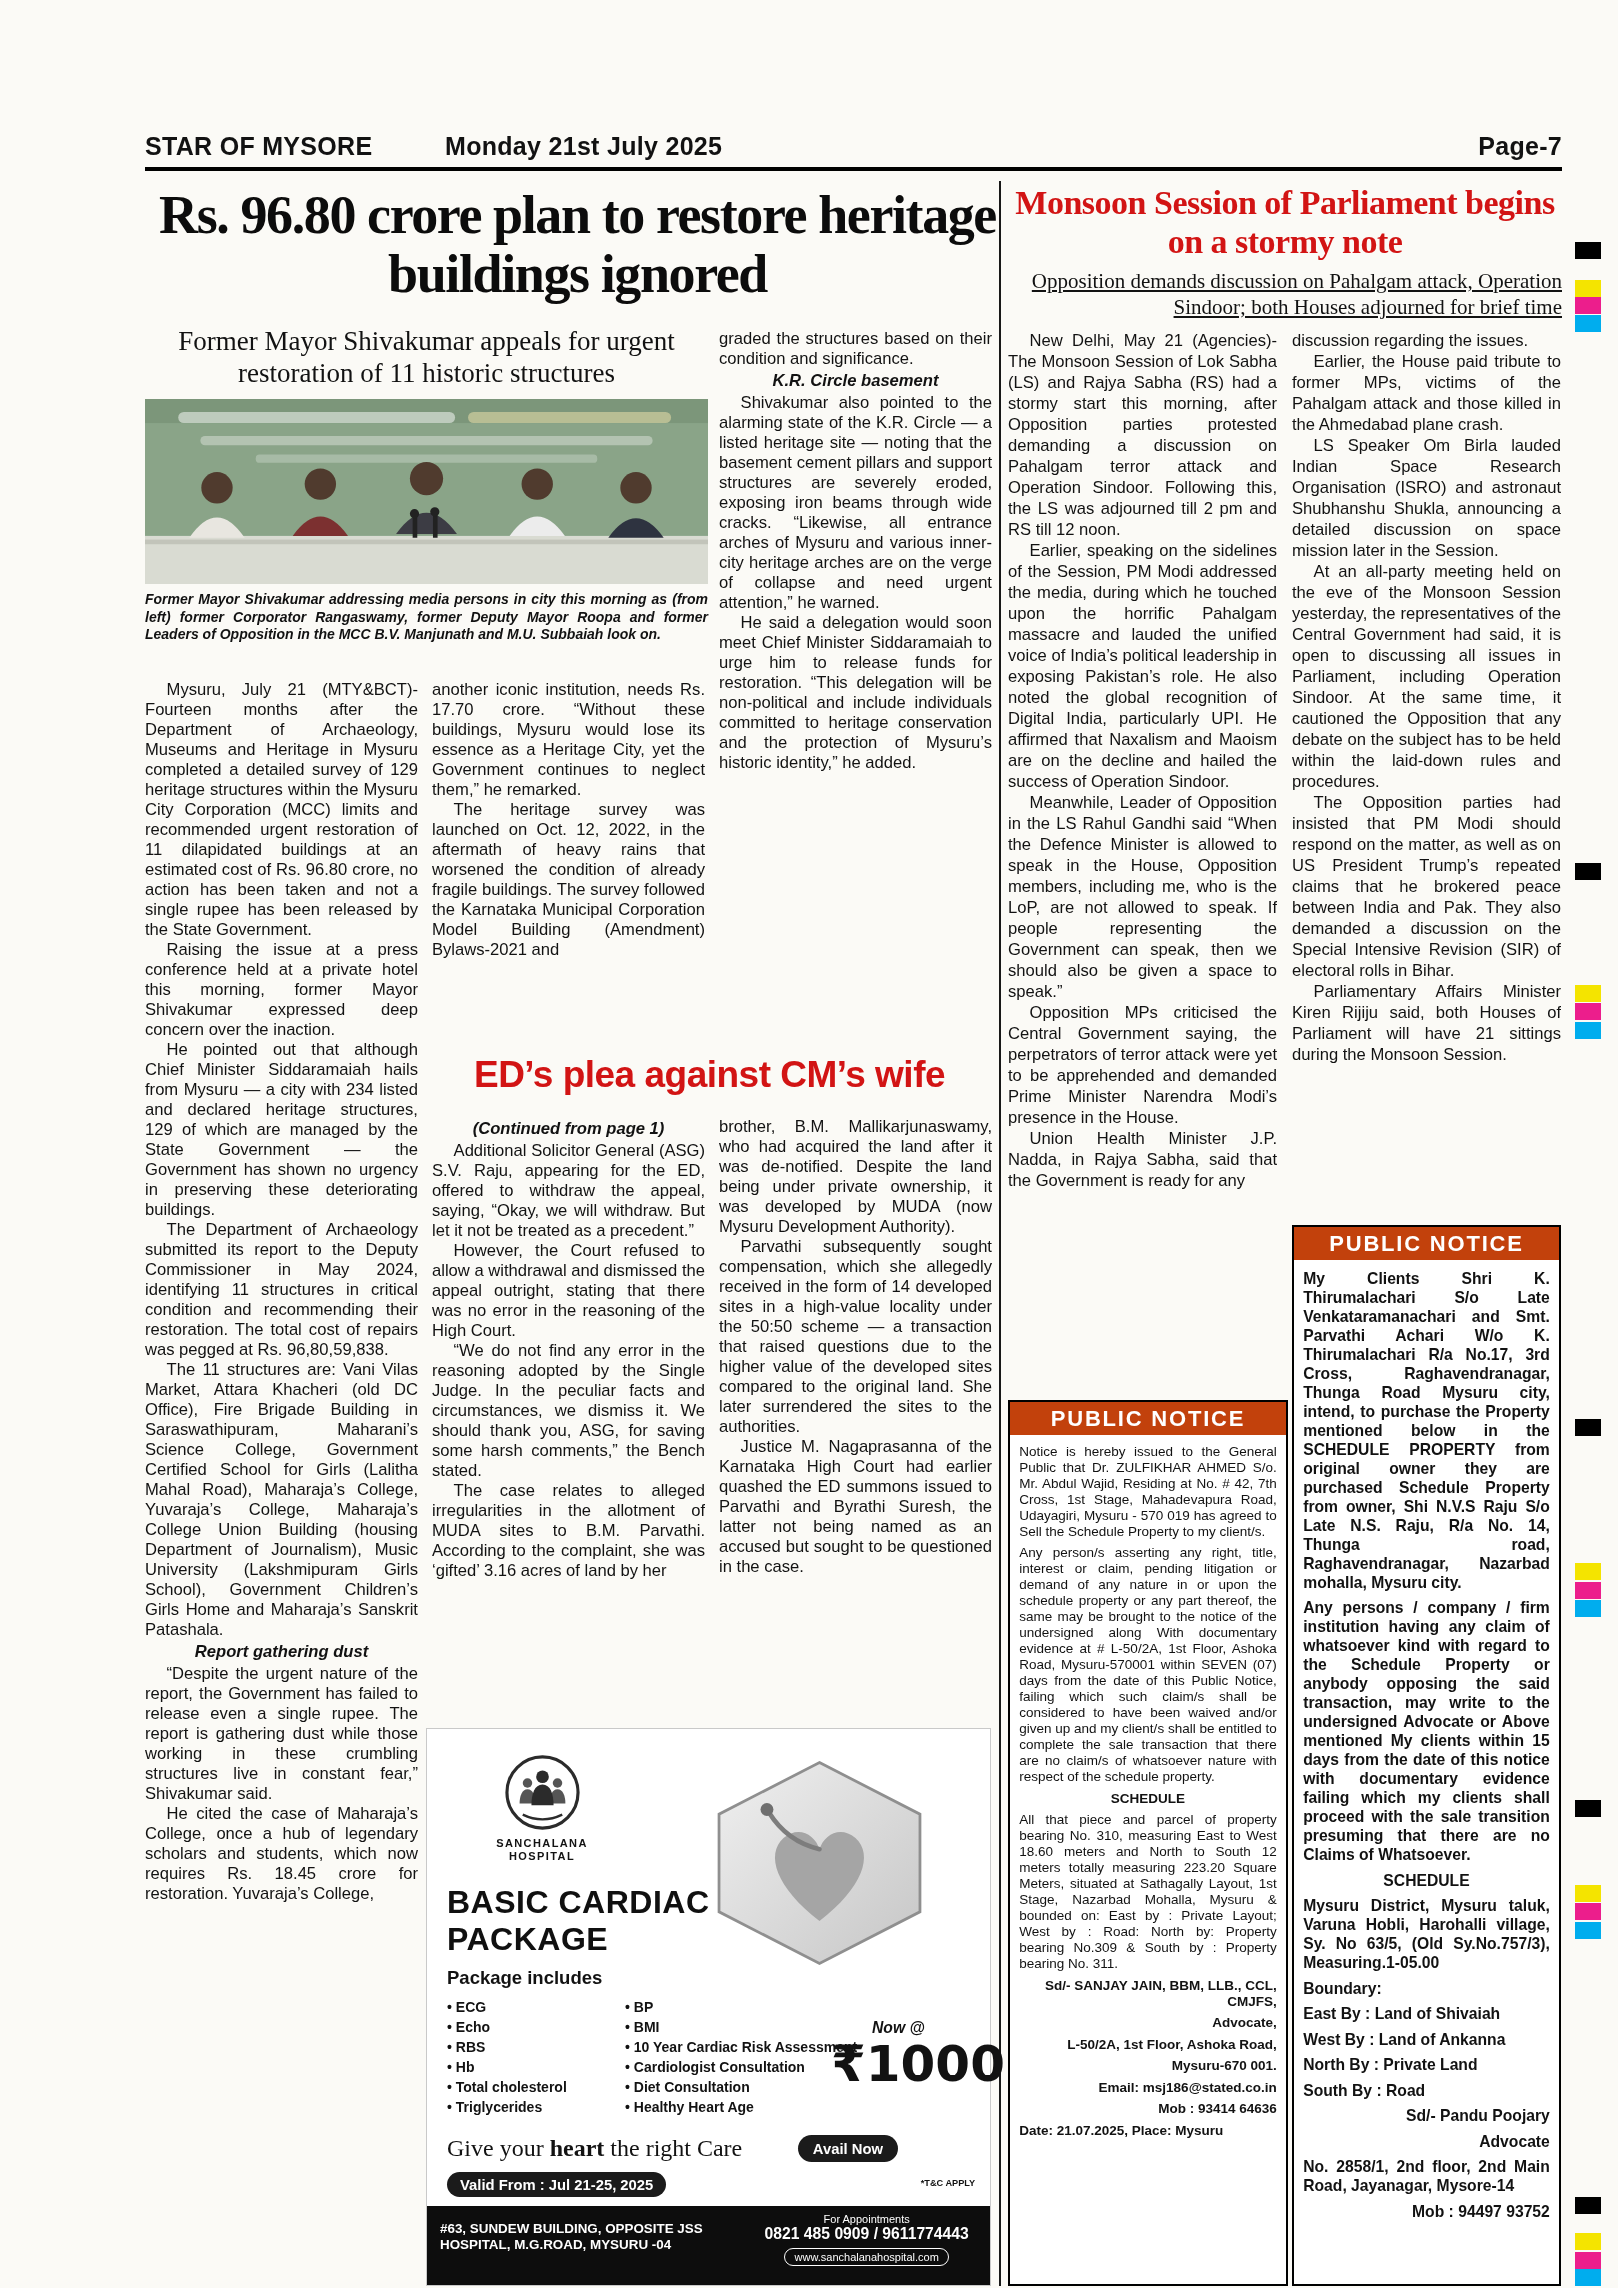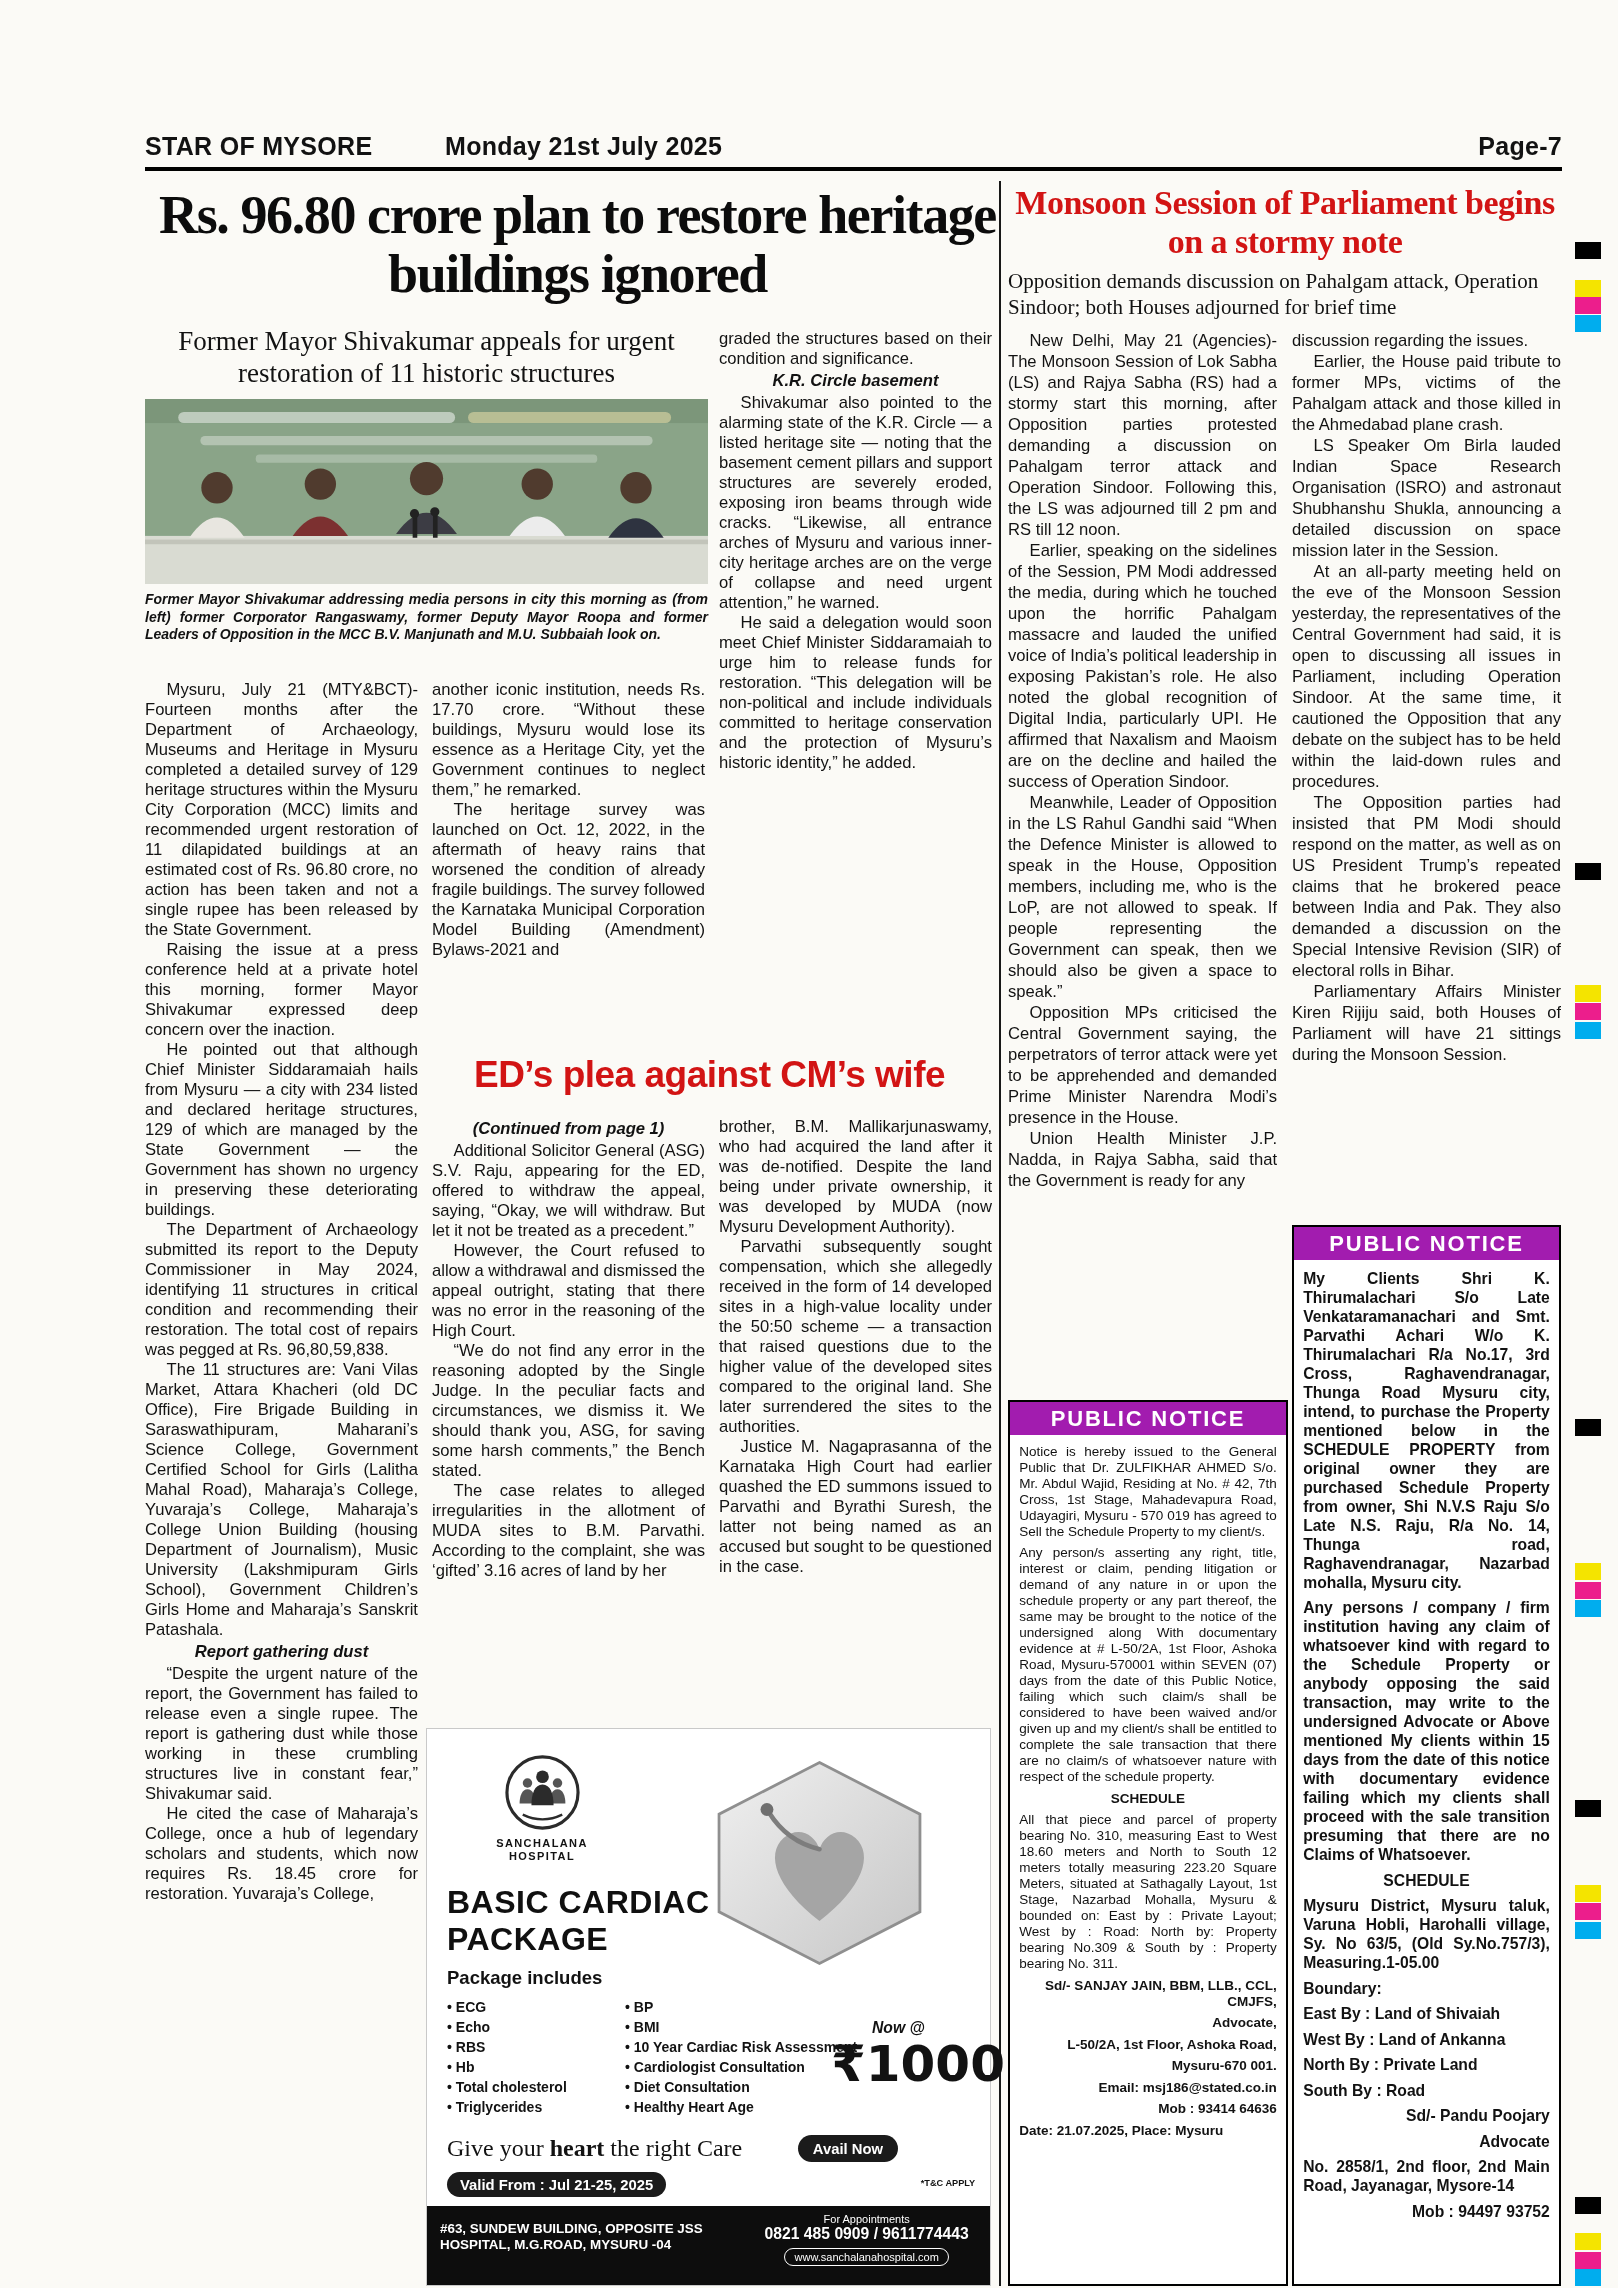--- a/index.html
+++ b/index.html
@@ -49,27 +49,27 @@
   
   .ed-headline { left:426px; top:1054px; width:567px; font-size:37px; line-height:42px;
                  font-weight:bold; letter-spacing:-0.5px; text-align:center; color:#d21414; }
   .edA { left:432px; top:1117px; width:273px; height:600px; }
   .edB { left:719px; top:1117px; width:273px; height:600px; }
 
   
   .monsoon-headline { left:1008px; top:183px; width:554px; font-family:"Liberation Serif",serif;
                       font-size:34px; line-height:39px; font-weight:bold; letter-spacing:-0.5px;
                       text-align:center; color:#d21414; }
-  .monsoon-deck { left:1008px; top:268px; width:554px; font-size:21px; line-height:26px; text-align:left; }
+  .monsoon-deck { left:1008px; top:268px; width:554px; font-size:21px; line-height:26px; text-align:right;text-decoration:underline; }
   .mA { left:1008px; top:330px; width:269px; height:1061px; line-height:21px; }
   .mB { left:1292px; top:330px; width:269px; height:886px;  line-height:21px; }
 
   
   .notice { border:2.8px solid #000; background:#fff; overflow:hidden; }
-  .notice-title { background:#a21caf; color:#fff; font-weight:bold; font-size:22px;
+  .notice-title { background:#c2410c; color:#fff; font-weight:bold; font-size:22px;
                   letter-spacing:1.8px; text-align:center; padding:3.7px 0; }
   .notice-body { text-align:justify; hyphens:auto; }
   .notice-body p { margin:0 0 5.5px; text-indent:0; }
   .notice1 { left:1008px; top:1400px; width:280px; height:886px; }
   .n1body  { padding:8.3px 9.2px; font-size:13.5px; line-height:16px; }
   .notice2 { left:1292px; top:1225px; width:269px; height:1061px; }
   .n2body  { padding:8.3px 9.2px; font-size:15.7px; line-height:19px; font-weight:bold; }
   .n2body p { margin:0 0 6.5px; }
 
   

